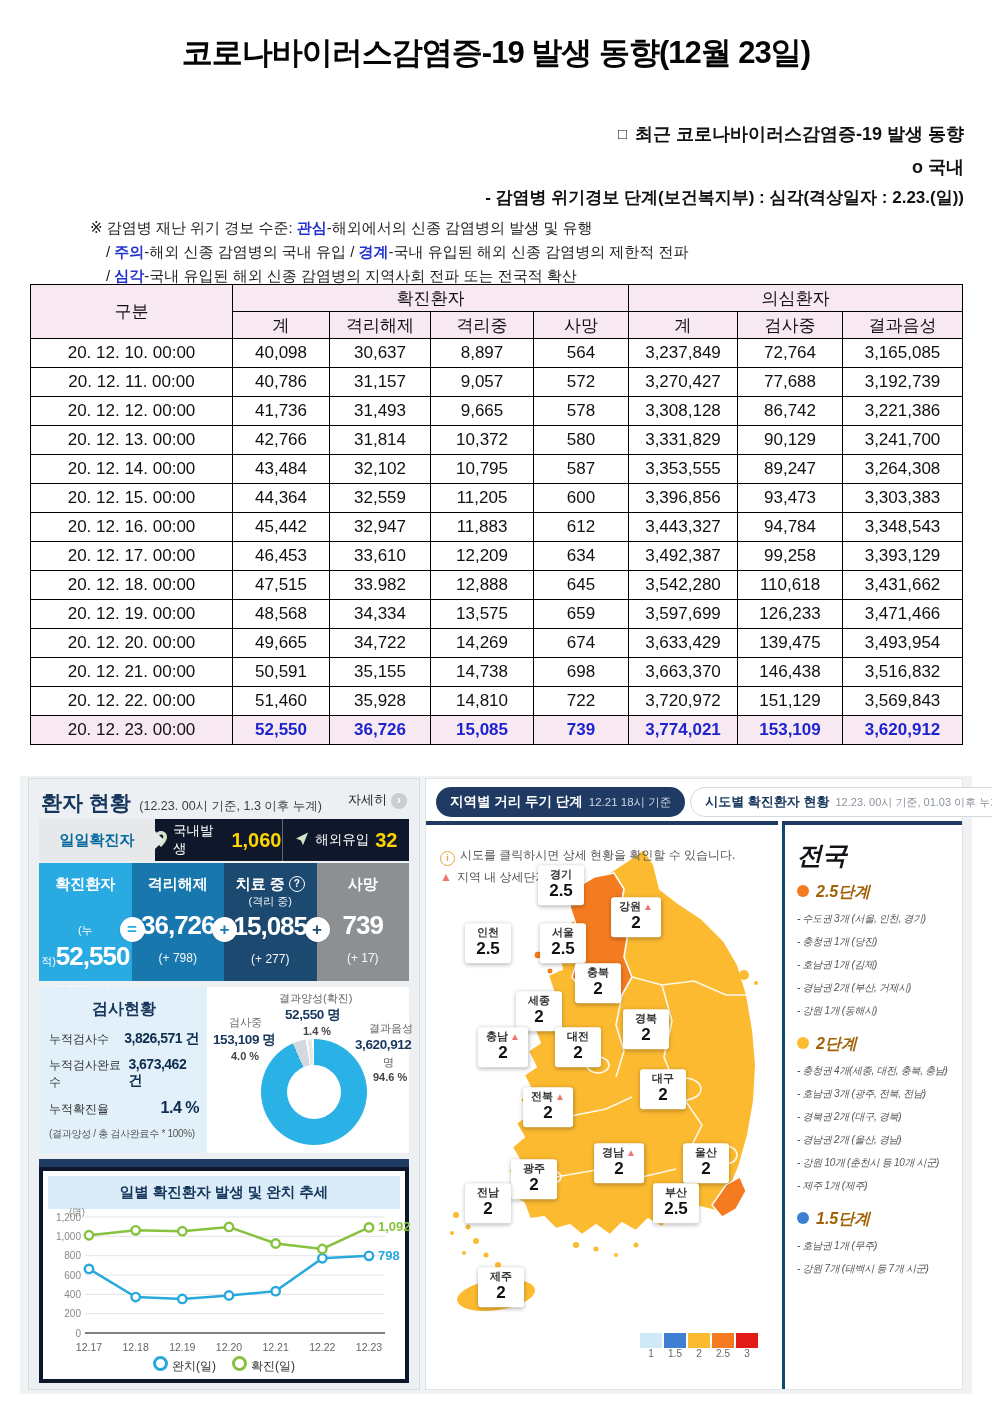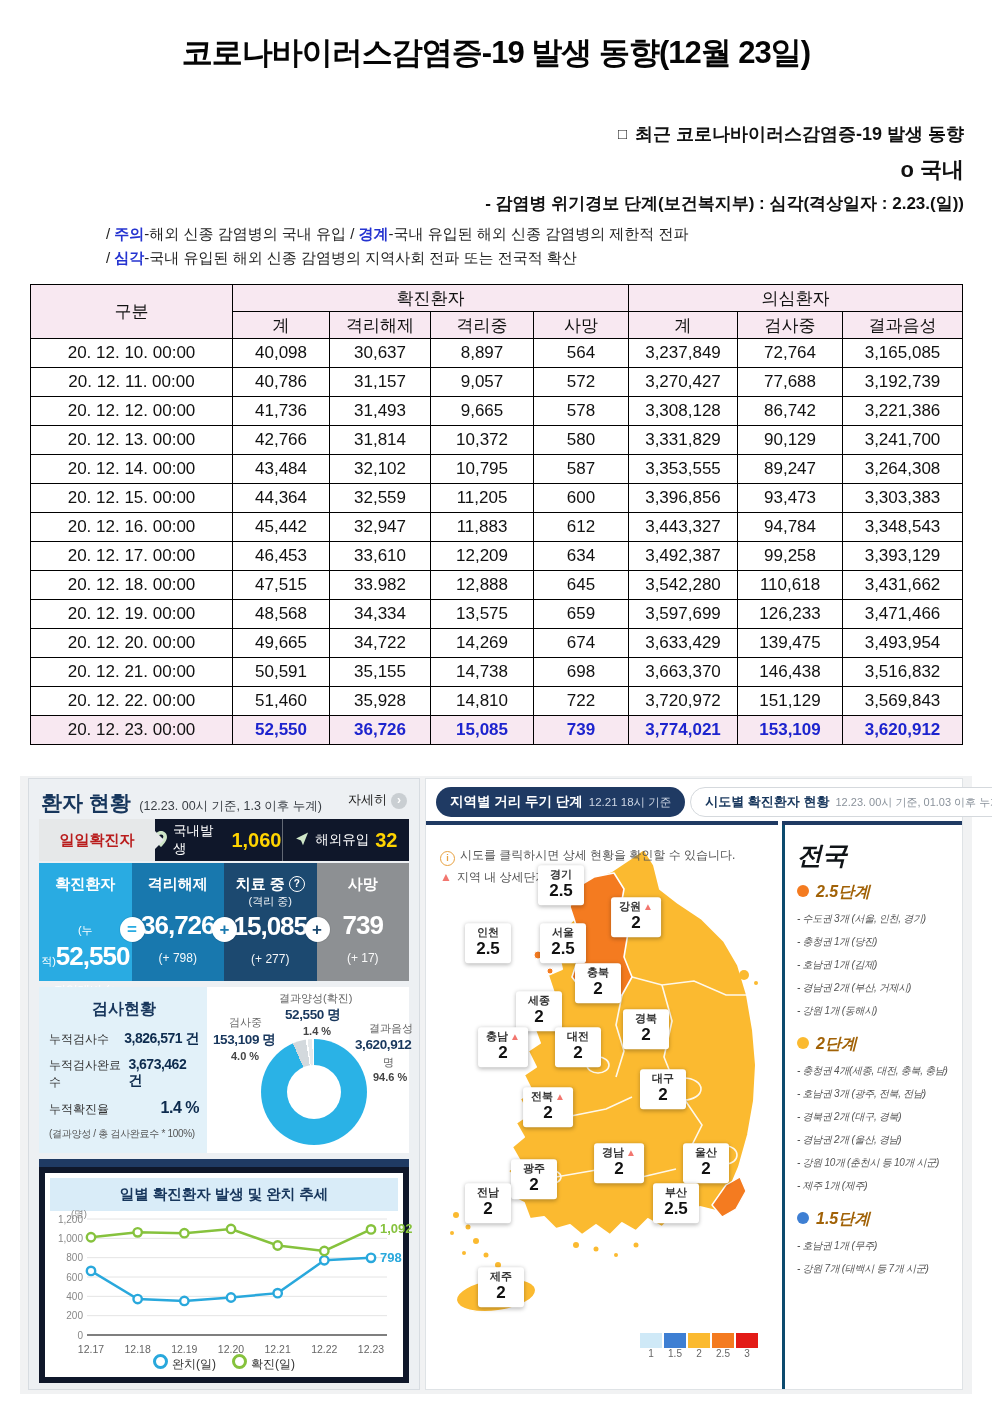--- a/index.html
+++ b/index.html
@@ -5,21 +5,21 @@
   html,body{margin:0;padding:0;background:#fff;}
   .page{position:relative;width:992px;height:1403px;background:#fff;overflow:hidden;
         font-family:"Liberation Sans","DejaVu Sans",sans-serif;color:#111;}
   
   .doc-title{position:absolute;top:32px;left:0;right:0;text-align:center;
              font-size:31px;font-weight:800;letter-spacing:-1px;color:#050505;}
   .intro{position:absolute;left:24px;top:122px;width:940px;}
   .iline{white-space:nowrap;text-align:right;}
   .iline1{font-size:18px;font-weight:700;margin-bottom:9px;}
   .iline1 .sq{font-size:15px;margin-right:8px;vertical-align:1px;}
-  .iline2{font-size:22px;font-weight:700;margin:0 0 7px 32px;}
+  .iline2{font-size:18px;font-weight:700;margin:0 0 7px 32px;}
   .iline3{font-size:17px;font-weight:700;margin:0 0 7px 48px;}
   .alert-red{font-weight:800;}
   .intro-notes{margin-left:66px;font-size:15px;line-height:24px;color:#222;}
   .note-line span{white-space:pre-wrap;}
   
   .main-table{position:absolute;left:30px;top:284px;width:932px;border-collapse:collapse;
               font-size:17px;table-layout:fixed;border:1.5px solid #000;}
   .main-table th,.main-table td{border:1px solid #000;text-align:center;padding:0;height:28px;
               overflow:hidden;white-space:nowrap;}
   .main-table thead th{background:#F8E8F1;font-weight:500;height:26px;}
@@ -32,21 +32,21 @@
   .p-right{position:absolute;left:405px;top:2px;width:538px;height:612px;background:#fff;
           border:1px solid #dfe3e6;box-sizing:border-box;}
   
   .pl-head{position:absolute;top:10px;left:12px;right:12px;height:26px;}
   .pl-title{font-size:21px;font-weight:800;color:#17365c;}
   .pl-sub{font-size:12.5px;color:#3a3f45;margin-left:4px;}
   .pl-more{position:absolute;right:0;top:2px;font-size:13px;color:#222;cursor:pointer;}
   .chev{display:inline-block;width:16px;height:16px;border-radius:50%;background:#c9ced2;color:#fff;
         text-align:center;line-height:15px;font-size:12px;margin-left:4px;font-weight:700;}
   .pl-tabs{position:absolute;left:10px;right:10px;top:40px;height:42px;display:flex;}
-  .tab-daily{width:116px;background:#e6e8e9;color:#b91c1c;font-weight:700;font-size:15px;
+  .tab-daily{width:116px;background:#e6e8e9;color:#0369a1;font-weight:700;font-size:15px;
              display:flex;align-items:center;justify-content:center;position:relative;z-index:2;}
   .tab-daily::after{content:"";position:absolute;right:-9px;top:50%;transform:translateY(-50%);
              border-left:9px solid #e6e8e9;border-top:9px solid transparent;border-bottom:9px solid transparent;}
   .tab-green{flex:1;background:#0f172a;display:flex;color:#fff;}
   .tg-half{flex:1;display:flex;align-items:center;justify-content:center;gap:6px;font-size:13.5px;}
   .tg-half + .tg-half{border-left:1px solid rgba(255,255,255,.35);}
   .tg-num{color:#FFD400;font-weight:800;font-size:20px;}
   .pl-cards{position:absolute;left:10px;right:10px;top:84px;height:118px;display:flex;}
   .card{flex:1;position:relative;color:#fff;text-align:center;padding-top:12px;box-sizing:border-box;}
   .card .lbl{font-size:15px;font-weight:800;}
@@ -68,21 +68,21 @@
   .tval.big{font-size:16px;}
   .tfoot{font-size:10px;color:#555;margin-top:9px;letter-spacing:-0.3px;}
   .test-right{flex:1;position:relative;}
   .donut{position:absolute;left:54px;top:52px;width:106px;height:106px;border-radius:50%;}
   .donut::after{content:"";position:absolute;inset:26px;background:#fff;border-radius:50%;}
   .dlab{position:absolute;font-size:11px;color:#666;white-space:nowrap;}
   .dnum{position:absolute;font-size:13.5px;font-weight:800;color:#17365c;white-space:nowrap;letter-spacing:-0.4px;}
   .dpct{position:absolute;font-size:11px;font-weight:700;color:#444;white-space:nowrap;}
   .pl-divider{position:absolute;left:10px;right:10px;top:380px;height:8px;background:#1F3A63;}
   .pl-chart{position:absolute;left:10px;right:10px;top:388px;bottom:6px;background:#fff;
-            border:6px solid #0f172a;box-sizing:border-box;}
+            border:4px solid #0f172a;box-sizing:border-box;}
   .chart-title{margin:5px 5px 0;background:#D9ECF8;color:#17365c;font-weight:800;font-size:14.5px;
                text-align:center;padding:7px 0;}
   .trend-svg{position:absolute;left:0;top:36px;width:370px;height:160px;}
   .legend{position:absolute;bottom:4px;left:0;right:0;text-align:center;font-size:12px;color:#333;}
   .legend .item{margin:0 8px;}
   .ring{display:inline-block;width:9px;height:9px;border-radius:50%;border:3px solid #000;
         vertical-align:-1px;margin-right:4px;background:#fff;}
   
   .pr-tabs{position:absolute;top:8px;left:10px;right:10px;height:30px;display:flex;gap:5px;}
   .pill{display:inline-flex;align-items:center;border-radius:16px;padding:0 14px;height:30px;
@@ -125,20 +125,21 @@
 
 <div class="page">
 
   <div class="doc-title">코로나바이러스감염증-19 발생 동향(12월 23일)</div>
 
   <div class="intro">
     <div class="iline iline1"><span class="sq">□</span><span>최근 코로나바이러스감염증-19 발생 동향</span></div>
     <div class="iline iline2"><span>o</span> <span>국내</span></div>
     <div class="iline iline3"><span>- 감염병 위기경보 단계(보건복지부) : </span><span class="alert-red">심각(격상일자 : 2.23.(일))</span></div>
     <div class="intro-notes">
+        <div class="note-line" style="margin-left: 0px;"><span>※ 감염병 재난 위기 경보 수준: </span><span style="color: rgb(36, 51, 208); font-weight: 700;">관심</span><span>-해외에서의 신종 감염병의 발생 및 유행</span></div>
         <div class="note-line" style="margin-left: 16px;"><span>/ </span><span style="color: rgb(36, 51, 208); font-weight: 700;">주의</span><span>-해외 신종 감염병의 국내 유입 / </span><span style="color: rgb(36, 51, 208); font-weight: 700; text-align: right;">경계</span><span>-국내 유입된 해외 신종 감염병의 제한적 전파</span></div>
         <div class="note-line" style="margin-left: 16px;"><span>/ </span><span style="color: rgb(36, 51, 208); font-weight: 700;">심각</span><span>-국내 유입된 해외 신종 감염병의 지역사회 전파 또는 전국적 확산</span></div>
       </div>
   </div>
 
   <table class="main-table">
     <colgroup>
       <col style="width:202px">
         <col style="width:97px">
         <col style="width:101px">

